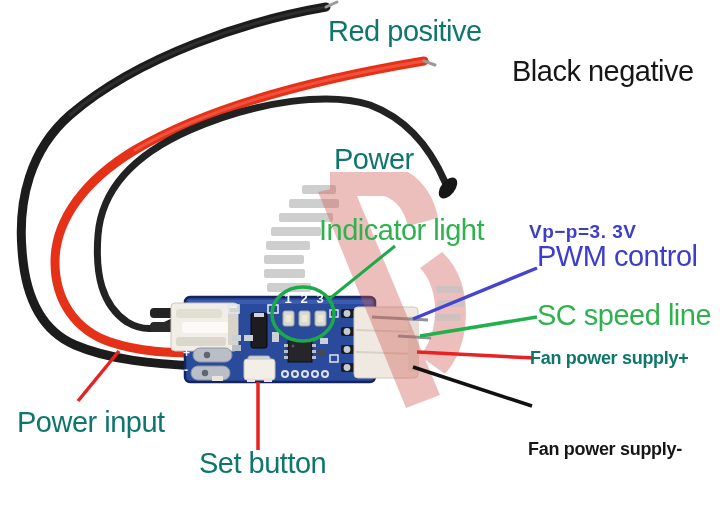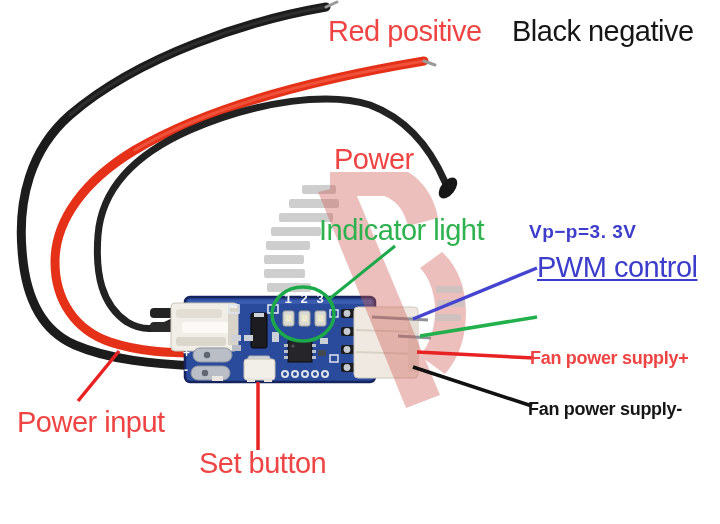--- a/index.html
+++ b/index.html
@@ -3,22 +3,22 @@
 <meta charset="utf-8">
 <style>
   html,body{margin:0;padding:0;background:#ffffff;}
   #stage{
     position:relative;width:720px;height:524px;background:#ffffff;
     overflow:hidden;font-family:"Liberation Sans", sans-serif;
   }
   #gfx{position:absolute;left:0;top:0;}
   .lbl{position:absolute;white-space:nowrap;line-height:1;font-family:"Liberation Sans", sans-serif;}
   .lbl-big{font-size:29px;font-weight:500;letter-spacing:-0.5px;}
-  .lbl-red{color:#ef4444;}
-  .lbl-black{color:#161616;}
+  .lbl-red{color:#0f766e;}
+  .lbl-black{color:#161616;margin-top:40px;}
   .lbl-green{color:#2db24e;text-align:right;}
   .lbl-blue{color:#3d3dcb;}
   .lbl-small{font-size:18px;font-weight:bold;letter-spacing:-0.3px;}
   .vpp{font-size:19px;font-weight:bold;letter-spacing:0.5px;}
   .board-num{position:absolute;color:#f2f5fb;font-size:13px;font-weight:bold;transform:translateX(-50%);}
   .polarity{position:absolute;color:#eef1f8;font-size:12px;font-weight:bold;}
 </style>
 </head>
 <body>
 
@@ -172,21 +172,22 @@
     <line x1="413" y1="367" x2="532" y2="406" stroke="#111111" stroke-width="3.5"></line>
     <line x1="119" y1="351" x2="78" y2="401" stroke="#e82222" stroke-width="3.5"></line>
     <line x1="258" y1="382" x2="258" y2="450" stroke="#e82222" stroke-width="3.5"></line>
   </svg>
 
   <div class="lbl lbl-big lbl-red" style="left:328px;top:17px;">Red positive</div>
   <div class="lbl lbl-big lbl-black" style="left:512px;top:17px;">Black negative</div>
   <div class="lbl lbl-big lbl-red" style="left:334px;top:145px;">Power</div>
   <div class="lbl lbl-big lbl-green" style="left:319px;top:216px;">Indicator light</div>
   <div class="lbl vpp lbl-blue" style="left:529px;top:222px;">Vp−p=3. 3V</div>
-  <div class="lbl lbl-big lbl-blue" style="left:537px;top:253px;text-decoration:underline;">PWM control</div>
+  <div class="lbl lbl-big lbl-blue" style="left:537px;top:242px;">PWM control</div>
+  <div class="lbl lbl-big lbl-green" style="left:537px;top:301px;">SC speed line</div>
   <div class="lbl lbl-small lbl-red" style="left:530px;top:349px;">Fan power supply+</div>
   <div class="lbl lbl-small lbl-black" style="left:528px;top:400px;">Fan power supply-</div>
   <div class="lbl lbl-big lbl-red" style="left:17px;top:408px;">Power input</div>
   <div class="lbl lbl-big lbl-red" style="left:199px;top:449px;">Set button</div>
 
   <span class="board-num" style="left:288px;top:291px;">1</span>
   <span class="board-num" style="left:304px;top:291px;">2</span>
   <span class="board-num" style="left:320px;top:291px;">3</span>
   <span class="polarity" style="left:183px;top:346px;">+</span>
   <span class="polarity" style="left:184px;top:363px;">-</span>

